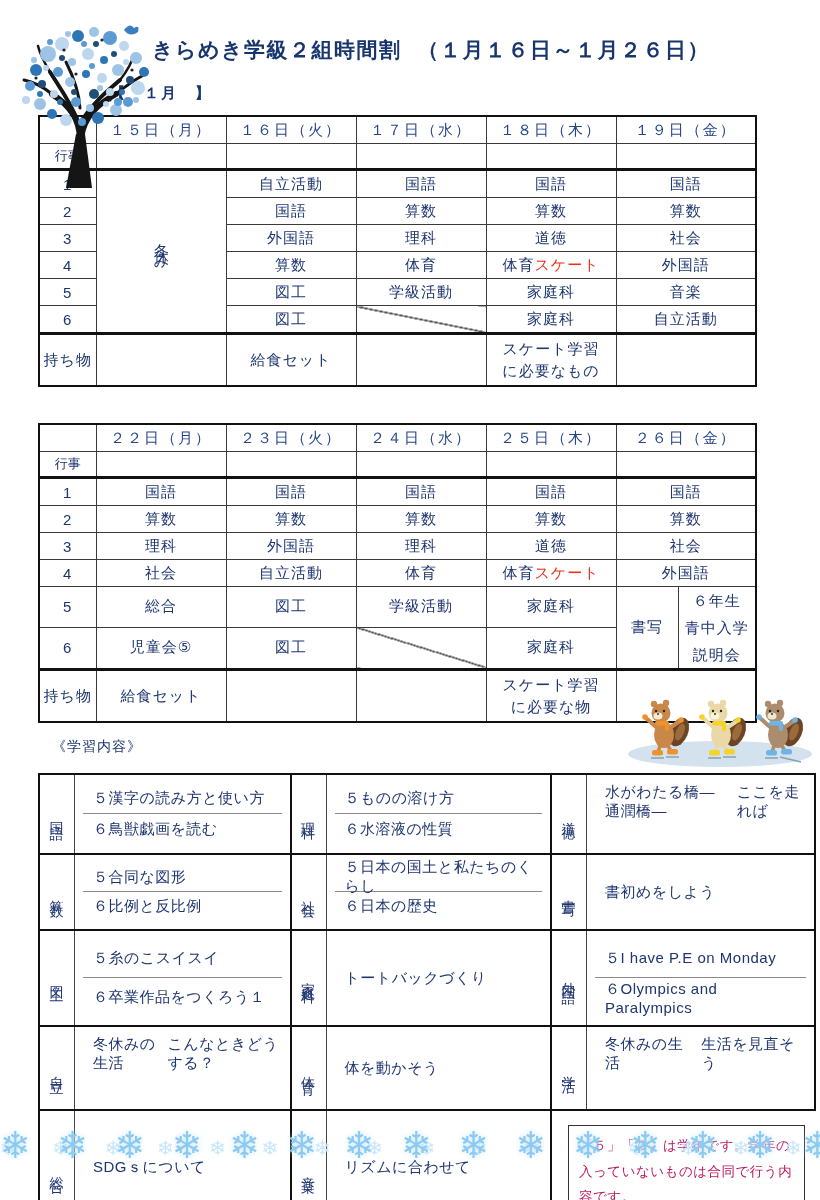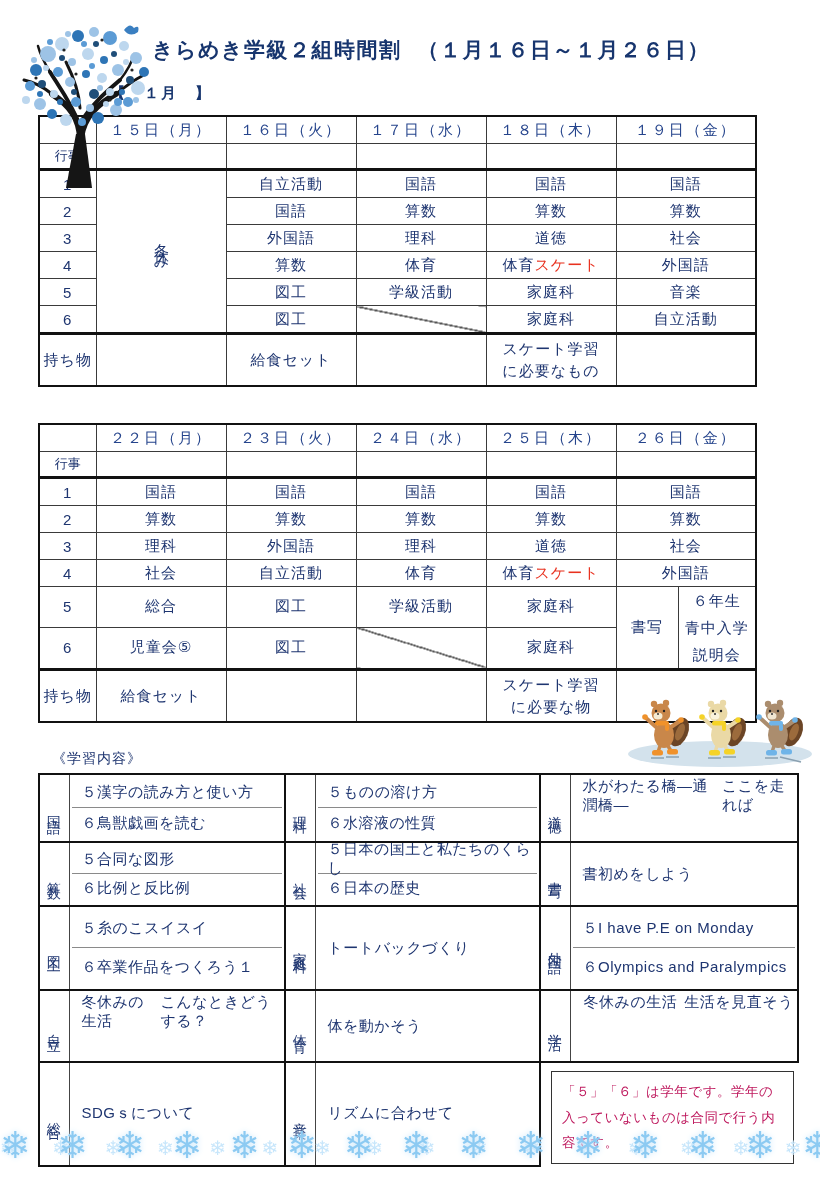--- a/index.html
+++ b/index.html
@@ -28,24 +28,24 @@
   td.rl-small{font-size:10px;letter-spacing:0;font-family:Liberation Serif, serif;}
   .vert{writing-mode:vertical-rl;text-orientation:upright;letter-spacing:7px;font-size:15px;}
   .pre{white-space:pre-line;line-height:1.5;font-size:14px;}
   .red{color:#e8311f;}
   td.diag{background:linear-gradient(to top right,#fff calc(50% - 0.8px),#555 calc(50% - 0.8px),#555 calc(50% + 0.8px),#fff calc(50% + 0.8px));}
   td.side-note{font-size:10.5px;letter-spacing:0;text-align:left;padding-left:6px;line-height:1.8;}
   #week1{top:115px;padding-left:12px;}
   #week2{top:423px;}
 
   
-  .learning-heading{left:52px;top:738px;font-size:14px;color:#1e3570;letter-spacing:1px;margin-top:12px;}
+  .learning-heading{left:52px;top:738px;font-size:14px;color:#1e3570;letter-spacing:1px;}
   table.learn{position:absolute;left:38px;top:773px;border-collapse:collapse;table-layout:fixed;
               color:#1e3570;background:#fff;}
-  table.learn td{padding:2px;vertical-align:middle;overflow:hidden;}
+  table.learn td{padding:8px;vertical-align:middle;overflow:hidden;}
   td.sub{border:2px solid #111;border-right:1px solid #444;text-align:center;font-size:14px;}
   td.sub .vsub{writing-mode:vertical-rl;text-orientation:upright;letter-spacing:4px;}
   td.con{border:2px solid #111;border-left:1px solid #444;font-size:15px;text-align:left;letter-spacing:0.5px;}
   .half{height:50%;display:flex;align-items:center;padding-left:10px;box-sizing:border-box;}
   .half.divided{border-bottom:1px solid #8a8a8a;}
   .twolines{display:flex;flex-direction:row;justify-content:center;height:100%;gap:7px;padding-left:10px;}
   .single{display:flex;align-items:center;height:100%;padding-left:10px;}
   tr.lr1 td{height:62px;} tr.lr2 td{height:55px;} tr.lr3 td{height:78px;}
   tr.lr4 td{height:66px;} tr.lr5 td{height:60px;}
   td.notecell{border:none;}

